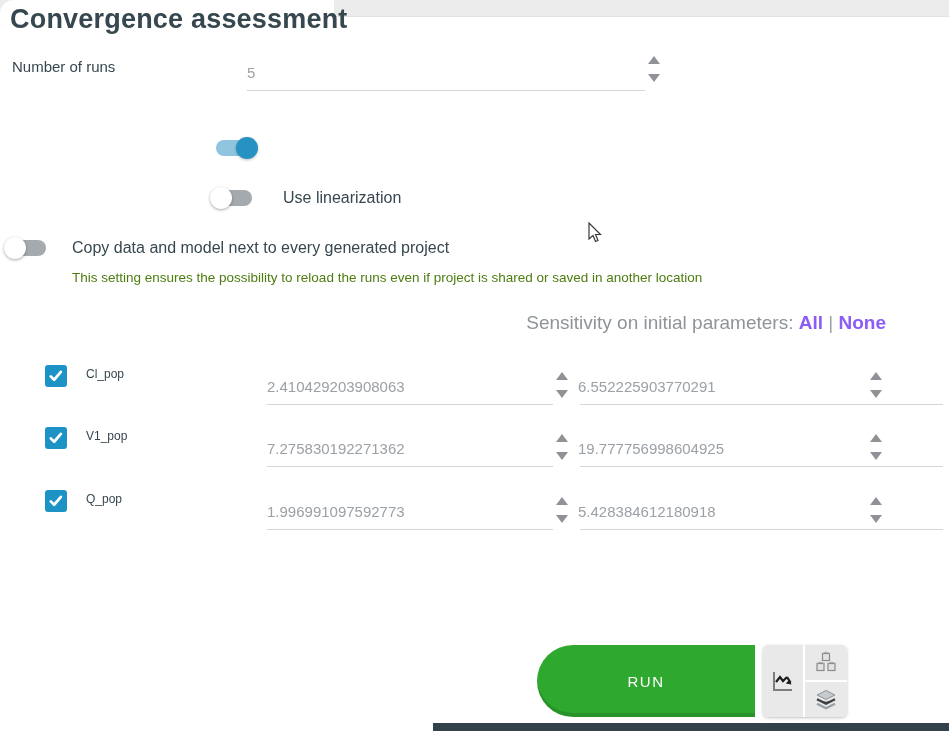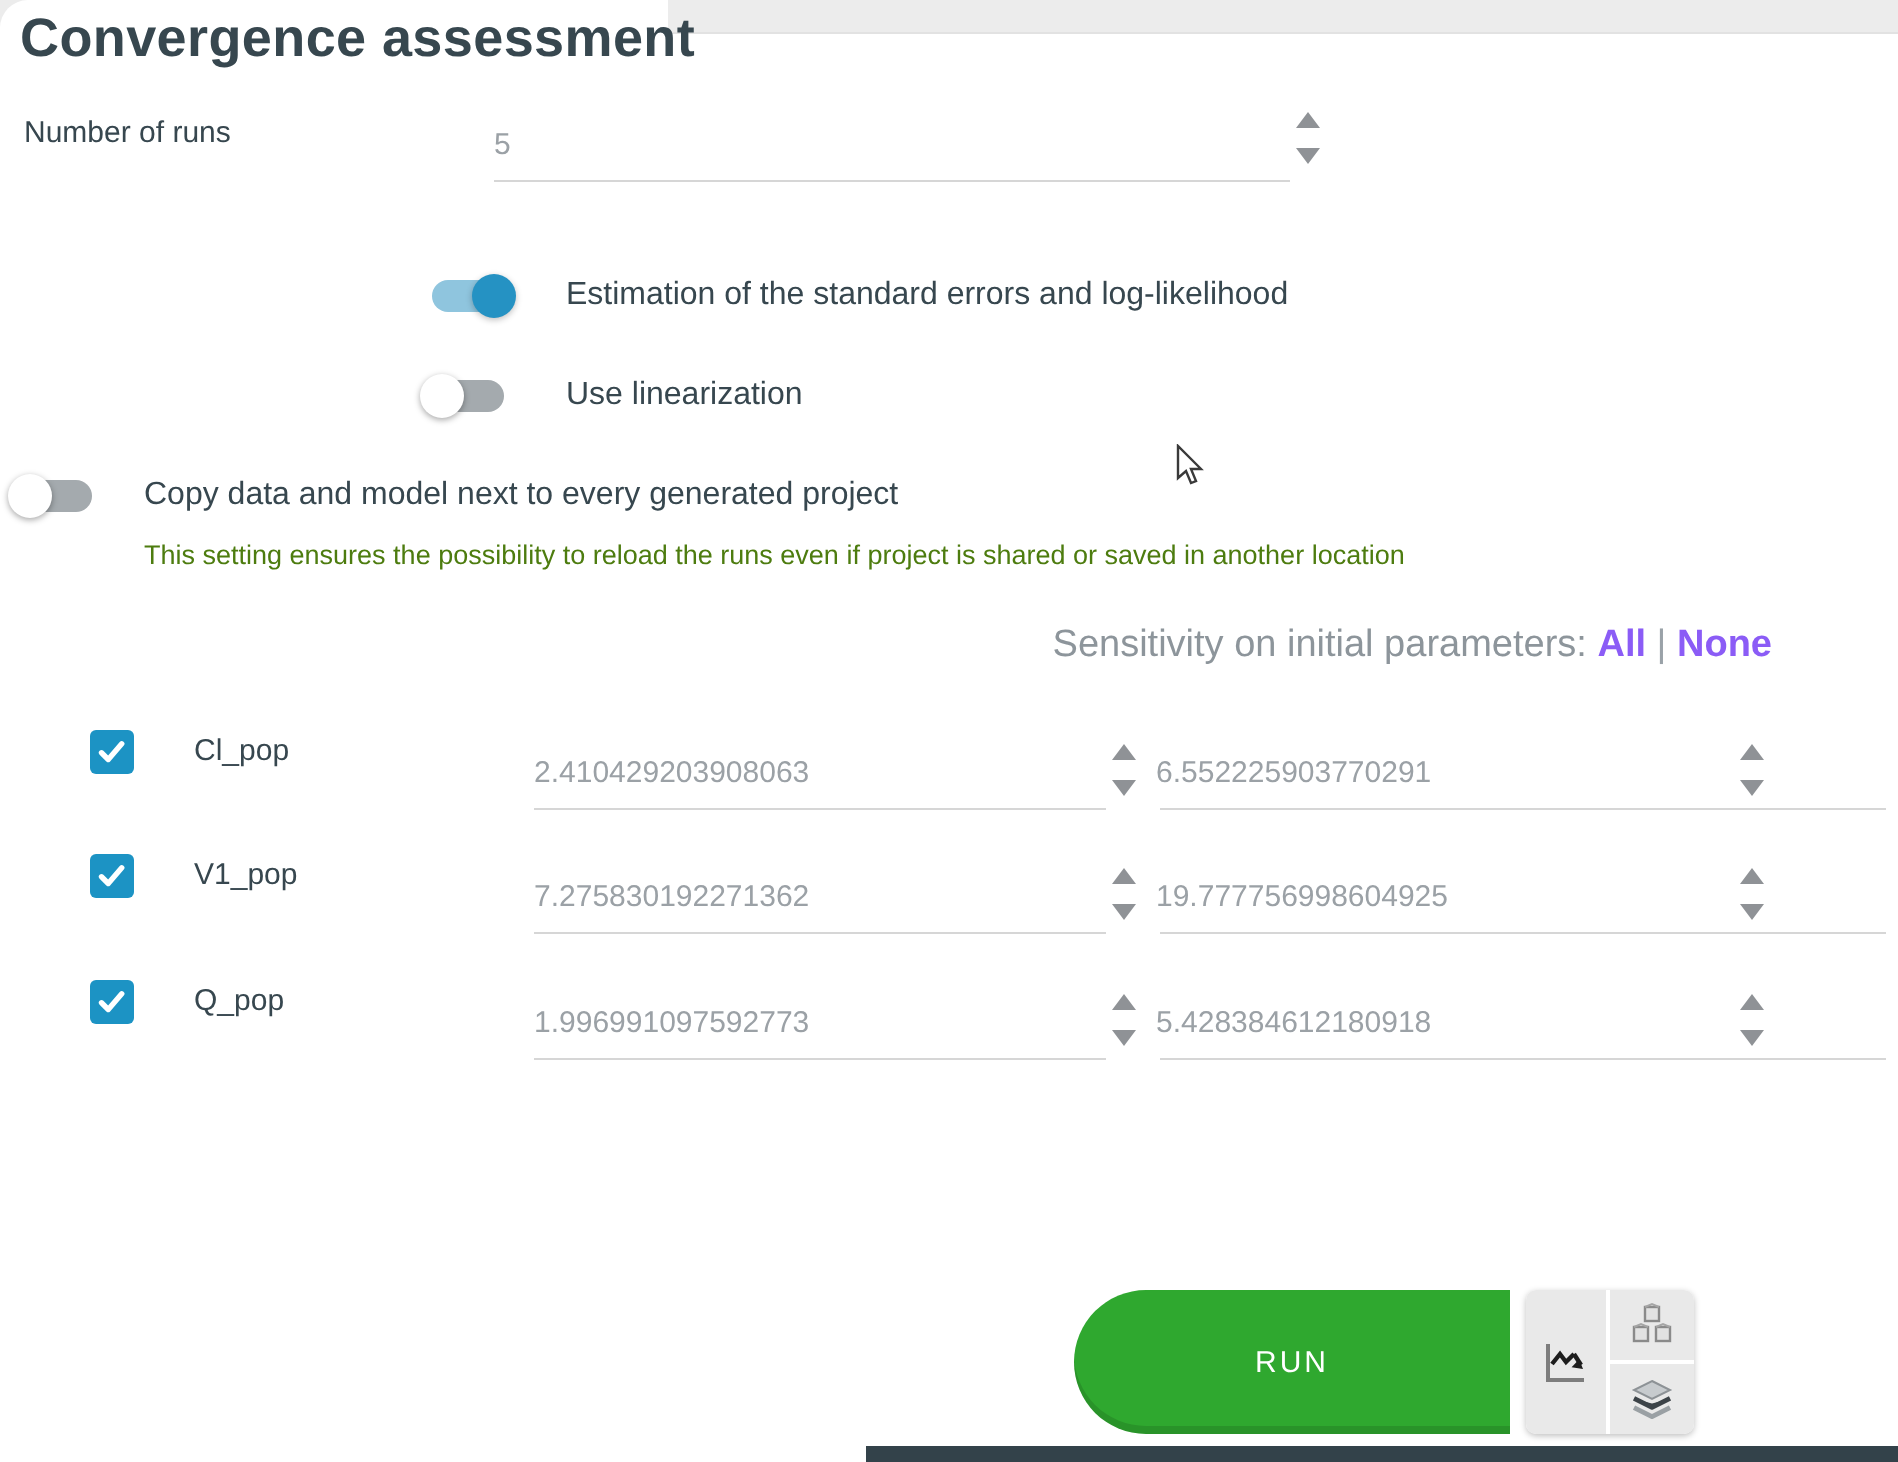--- a/index.html
+++ b/index.html
@@ -30,21 +30,21 @@
   .toggle .track { position:absolute; left:6px; top:3px; width:36px; height:16px; border-radius:8px; background:#a4aaae; }
   .toggle .knob { position:absolute; top:0; width:22px; height:22px; border-radius:50%; background:#ffffff; box-shadow:0 1px 3px rgba(0,0,0,0.35); left:0; }
   .toggle.on .track { background:#8fc5de; }
   .toggle.on .knob { background:#2592c3; left:26px; box-shadow:0 1px 3px rgba(0,0,0,0.25); }
 
   
   .checkbox { position:absolute; width:22px; height:22px; border-radius:3px; background:#1c93c4; cursor:pointer; }
   .checkbox svg { position:absolute; left:2px; top:2px; }
 
   
-  .param-label { position:absolute; left:97px; top:2px; color:#37474f; font-size:15px; }
+  .param-label { position:absolute; left:86px; top:2px; color:#37474f; font-size:12px; }
   .param-row { position:absolute; left:0; width:949px; height:60px; }
   .param-row .checkbox { left:45px; top:0; }
   .param-row .val1 { left:267px; top:13px; }
   .param-row .ul1 { left:267px; top:39px; width:286px; }
   .param-row .sp1 { left:555px; top:7px; }
   .param-row .val2 { left:578px; top:13px; }
   .param-row .ul2 { left:580px; top:39px; width:363px; }
   .param-row .sp2 { left:869px; top:7px; }
 
   
@@ -84,21 +84,20 @@
   <div class="underline" style="left:247px; top:90px; width:398px;"></div>
   <div class="spinner" style="left:647px; top:56px;">
     <div class="tri up"></div>
     <div class="tri down"></div>
   </div>
 
   <div class="toggle on" style="left:210px; top:137px;">
     <div class="track"></div>
     <div class="knob"></div>
   </div>
-  <span class="toggle-label" style="left:283px; top:139px;">Estimation of the standard errors and log-likelihood</span>
 
   <div class="toggle" style="left:210px; top:187px;">
     <div class="track"></div>
     <div class="knob"></div>
   </div>
   <span class="toggle-label" style="left:283px; top:189px;">Use linearization</span>
 
   <div class="toggle" style="left:4px; top:237px;">
     <div class="track"></div>
     <div class="knob"></div>

